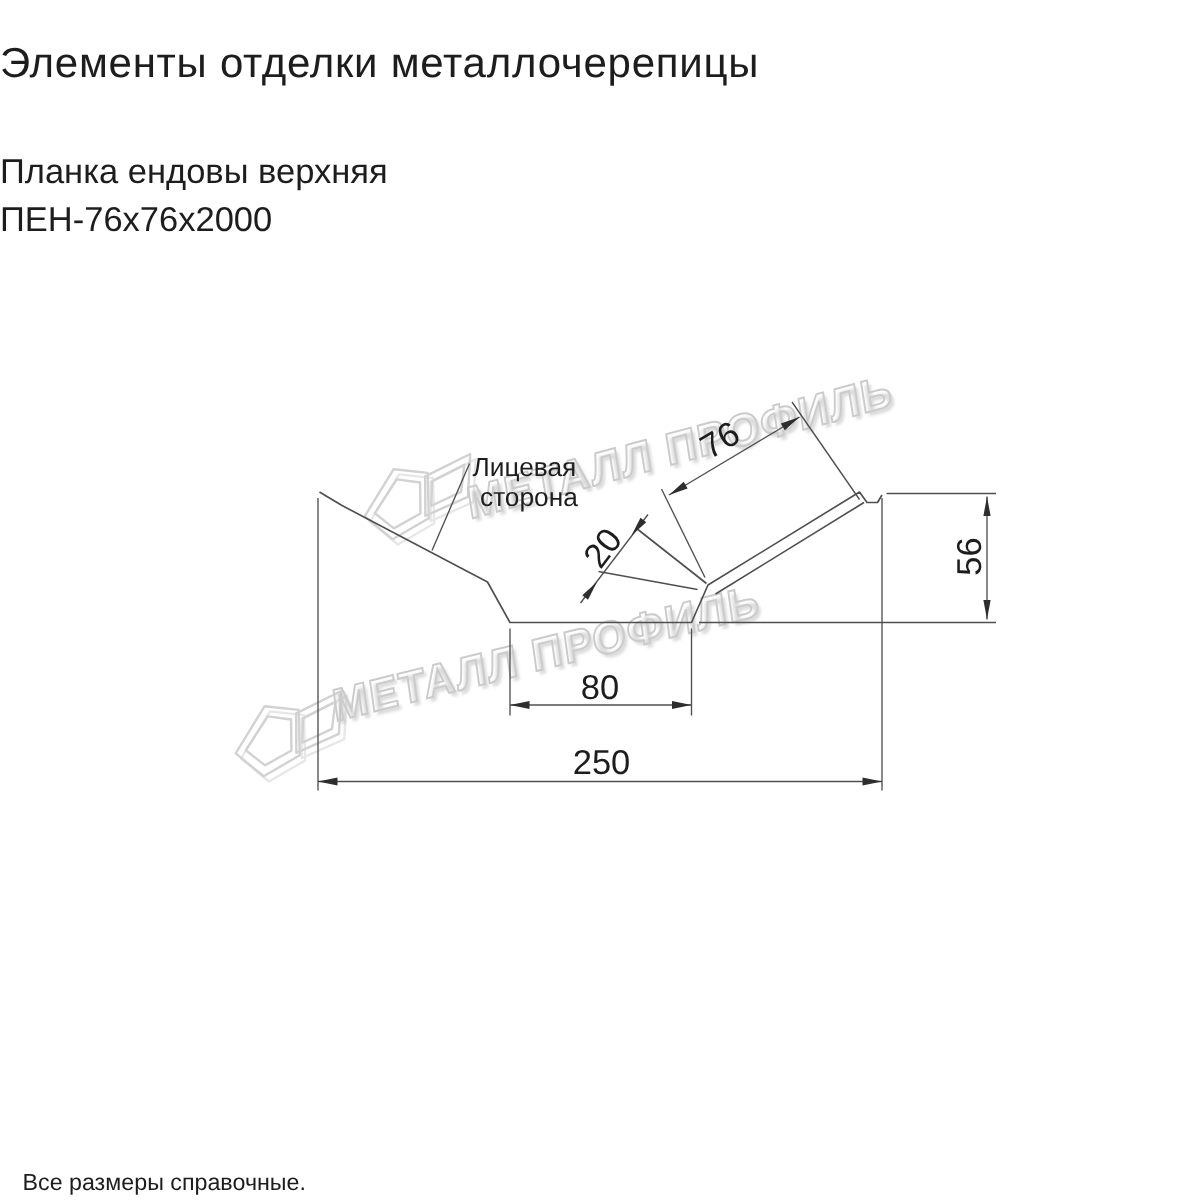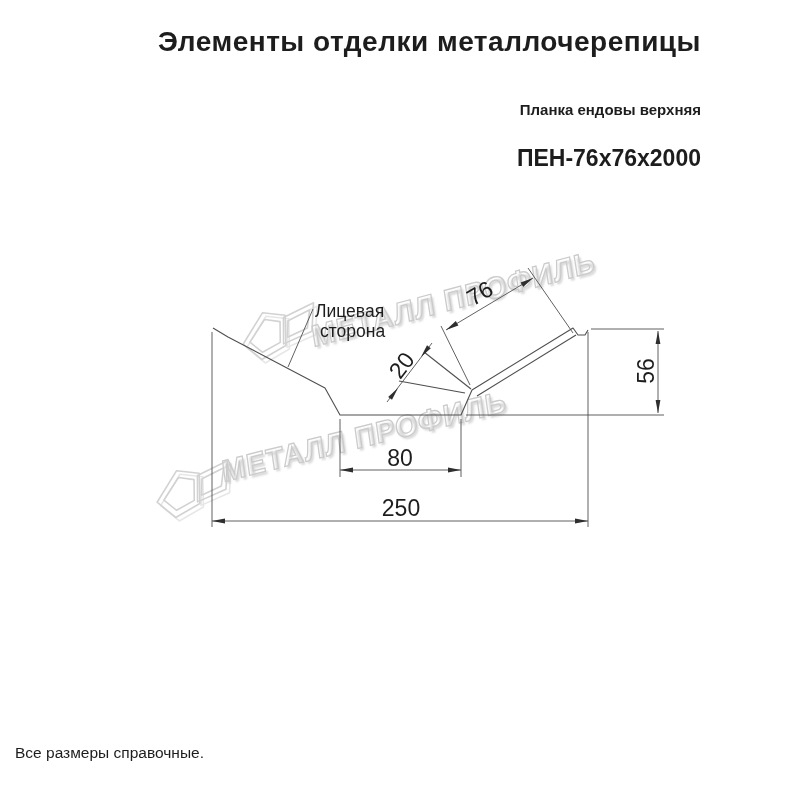--- a/index.html
+++ b/index.html
@@ -1,22 +1,22 @@
 <!DOCTYPE html>
 <html><head>
 <meta charset="utf-8">
 <style>
   html,body{margin:0;padding:0;background:#ffffff;}
   #canvas{position:relative;width:800px;height:800px;background:#ffffff;overflow:hidden;
           font-family:"Liberation Sans","DejaVu Sans",sans-serif;color:#1d1d1d;}
-  .title{position:absolute;left:0;width:701px;text-align:right;font-weight:bold;}
+  .title{position:absolute;left:0;width:701px;text-align:left;font-weight:normal;}
   #main-title{top:26px;font-size:28px;letter-spacing:0.5px;}
-  #subtitle{top:101px;font-size:15px;}
-  #model-title{top:133px;font-size:23px;margin-top:12px;}
-  .footer-note{position:absolute;left:15px;font-size:15.5px;color:#1d1d1d;}
+  #subtitle{top:101px;font-size:23px;}
+  #model-title{top:133px;font-size:23px;}
+  .footer-note{position:absolute;left:15px;font-size:15.5px;color:#1d1d1d;margin-top:36px;}
   #footer-note-1{top:744px;}
   #footer-note-2{top:766px;}
   .wm-text{position:absolute;white-space:nowrap;font-weight:bold;font-size:30px;
            letter-spacing:1px;color:rgba(255,255,255,0.05);
            -webkit-text-stroke:1.3px #cbcbcb;
            text-shadow:2px 3px 2px rgba(175,175,175,0.45);
            transform-origin:0 50%;}
   #wm-text-1{left:312px;top:320px;transform:rotate(-15deg) skewX(-6deg) scaleX(0.97);}
   #wm-text-2{left:222px;top:455px;transform:rotate(-14deg) skewX(-6deg) scaleX(0.97);}
   .wm-logo{position:absolute;}

